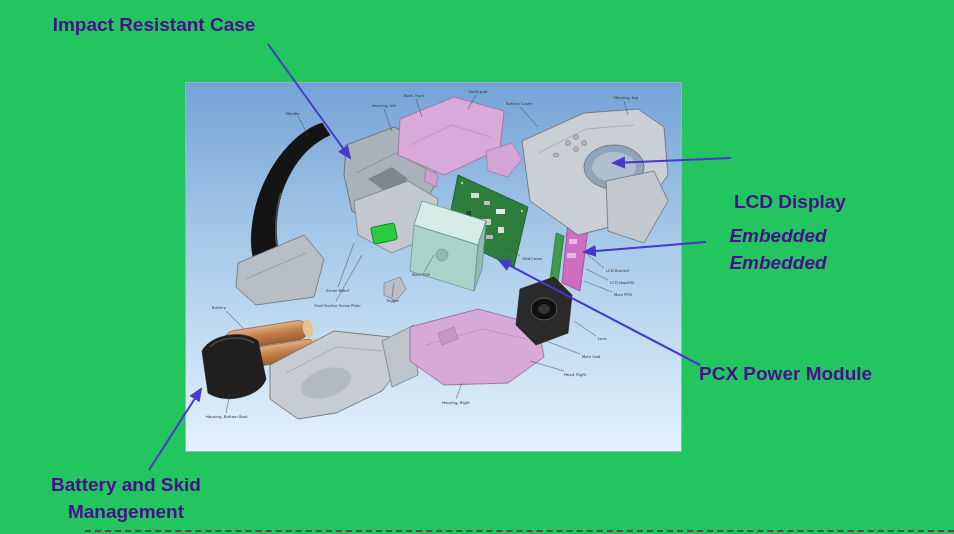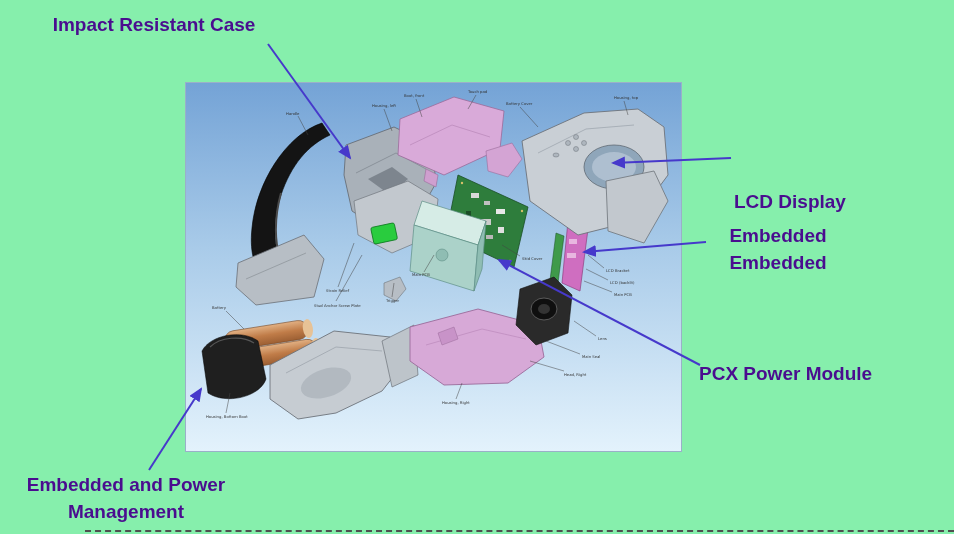--- a/index.html
+++ b/index.html
@@ -1,17 +1,17 @@
 <!DOCTYPE html>
 <html><head>
 <meta charset="utf-8">
 <style>
   html,body{margin:0;padding:0;background:#ffffff;}
   #stage{
-    position:relative;width:954px;height:534px;background:#86efac;overflow:hidden;
+    position:relative;width:954px;height:534px;background:#22c55e;overflow:hidden;
     font-family:"Liberation Sans",sans-serif;
   }
   .panel{
     position:absolute;left:185px;top:82px;width:495px;height:368px;
     background:linear-gradient(to bottom,#74a3d6 0%,#a9cbe9 45%,#e3f2fc 100%);
     border:1px solid #9ab0c8;
   }
   .panel svg{display:block;width:100%;height:100%;}
   .callout{
     position:absolute;color:#4a0d8f;font-weight:bold;font-size:19px;line-height:1.4;
@@ -189,29 +189,29 @@
       </g>
     </svg>
   </div>
 
   <div class="callout center" style="left:18px;top:12px;width:272px;">
     <div>Impact Resistant Case</div>
   </div>
 
   <div class="callout" style="left:734px;top:145px;margin-top:44px;">LCD Display</div>
 
-  <div class="callout center" style="left:703px;top:223px;width:150px;">
+  <div class="callout center" style="left:703px;top:223px;width:150px;font-style:italic;">
     <div>Embedded</div>
     <div>Embedded</div>
   </div>
 
   <div class="callout" style="left:699px;top:361px;">PCX Power Module</div>
 
   <div class="callout center" style="left:12px;top:472px;width:228px;">
-    <div>Embedded and Power</div>
+    <div>Battery and Skid</div>
     <div>Management</div>
   </div>
 
   <svg id="arrows">
     <defs>
       <marker id="ah" markerWidth="8" markerHeight="8" refX="6" refY="3" orient="auto">
         <path d="M0,0 L7,3 L0,6 Z" fill="#4639cb"></path>
       </marker>
     </defs>
     <line x1="268" y1="44" x2="350" y2="158" stroke="#4639cb" stroke-width="2" marker-end="url(#ah)"></line>

